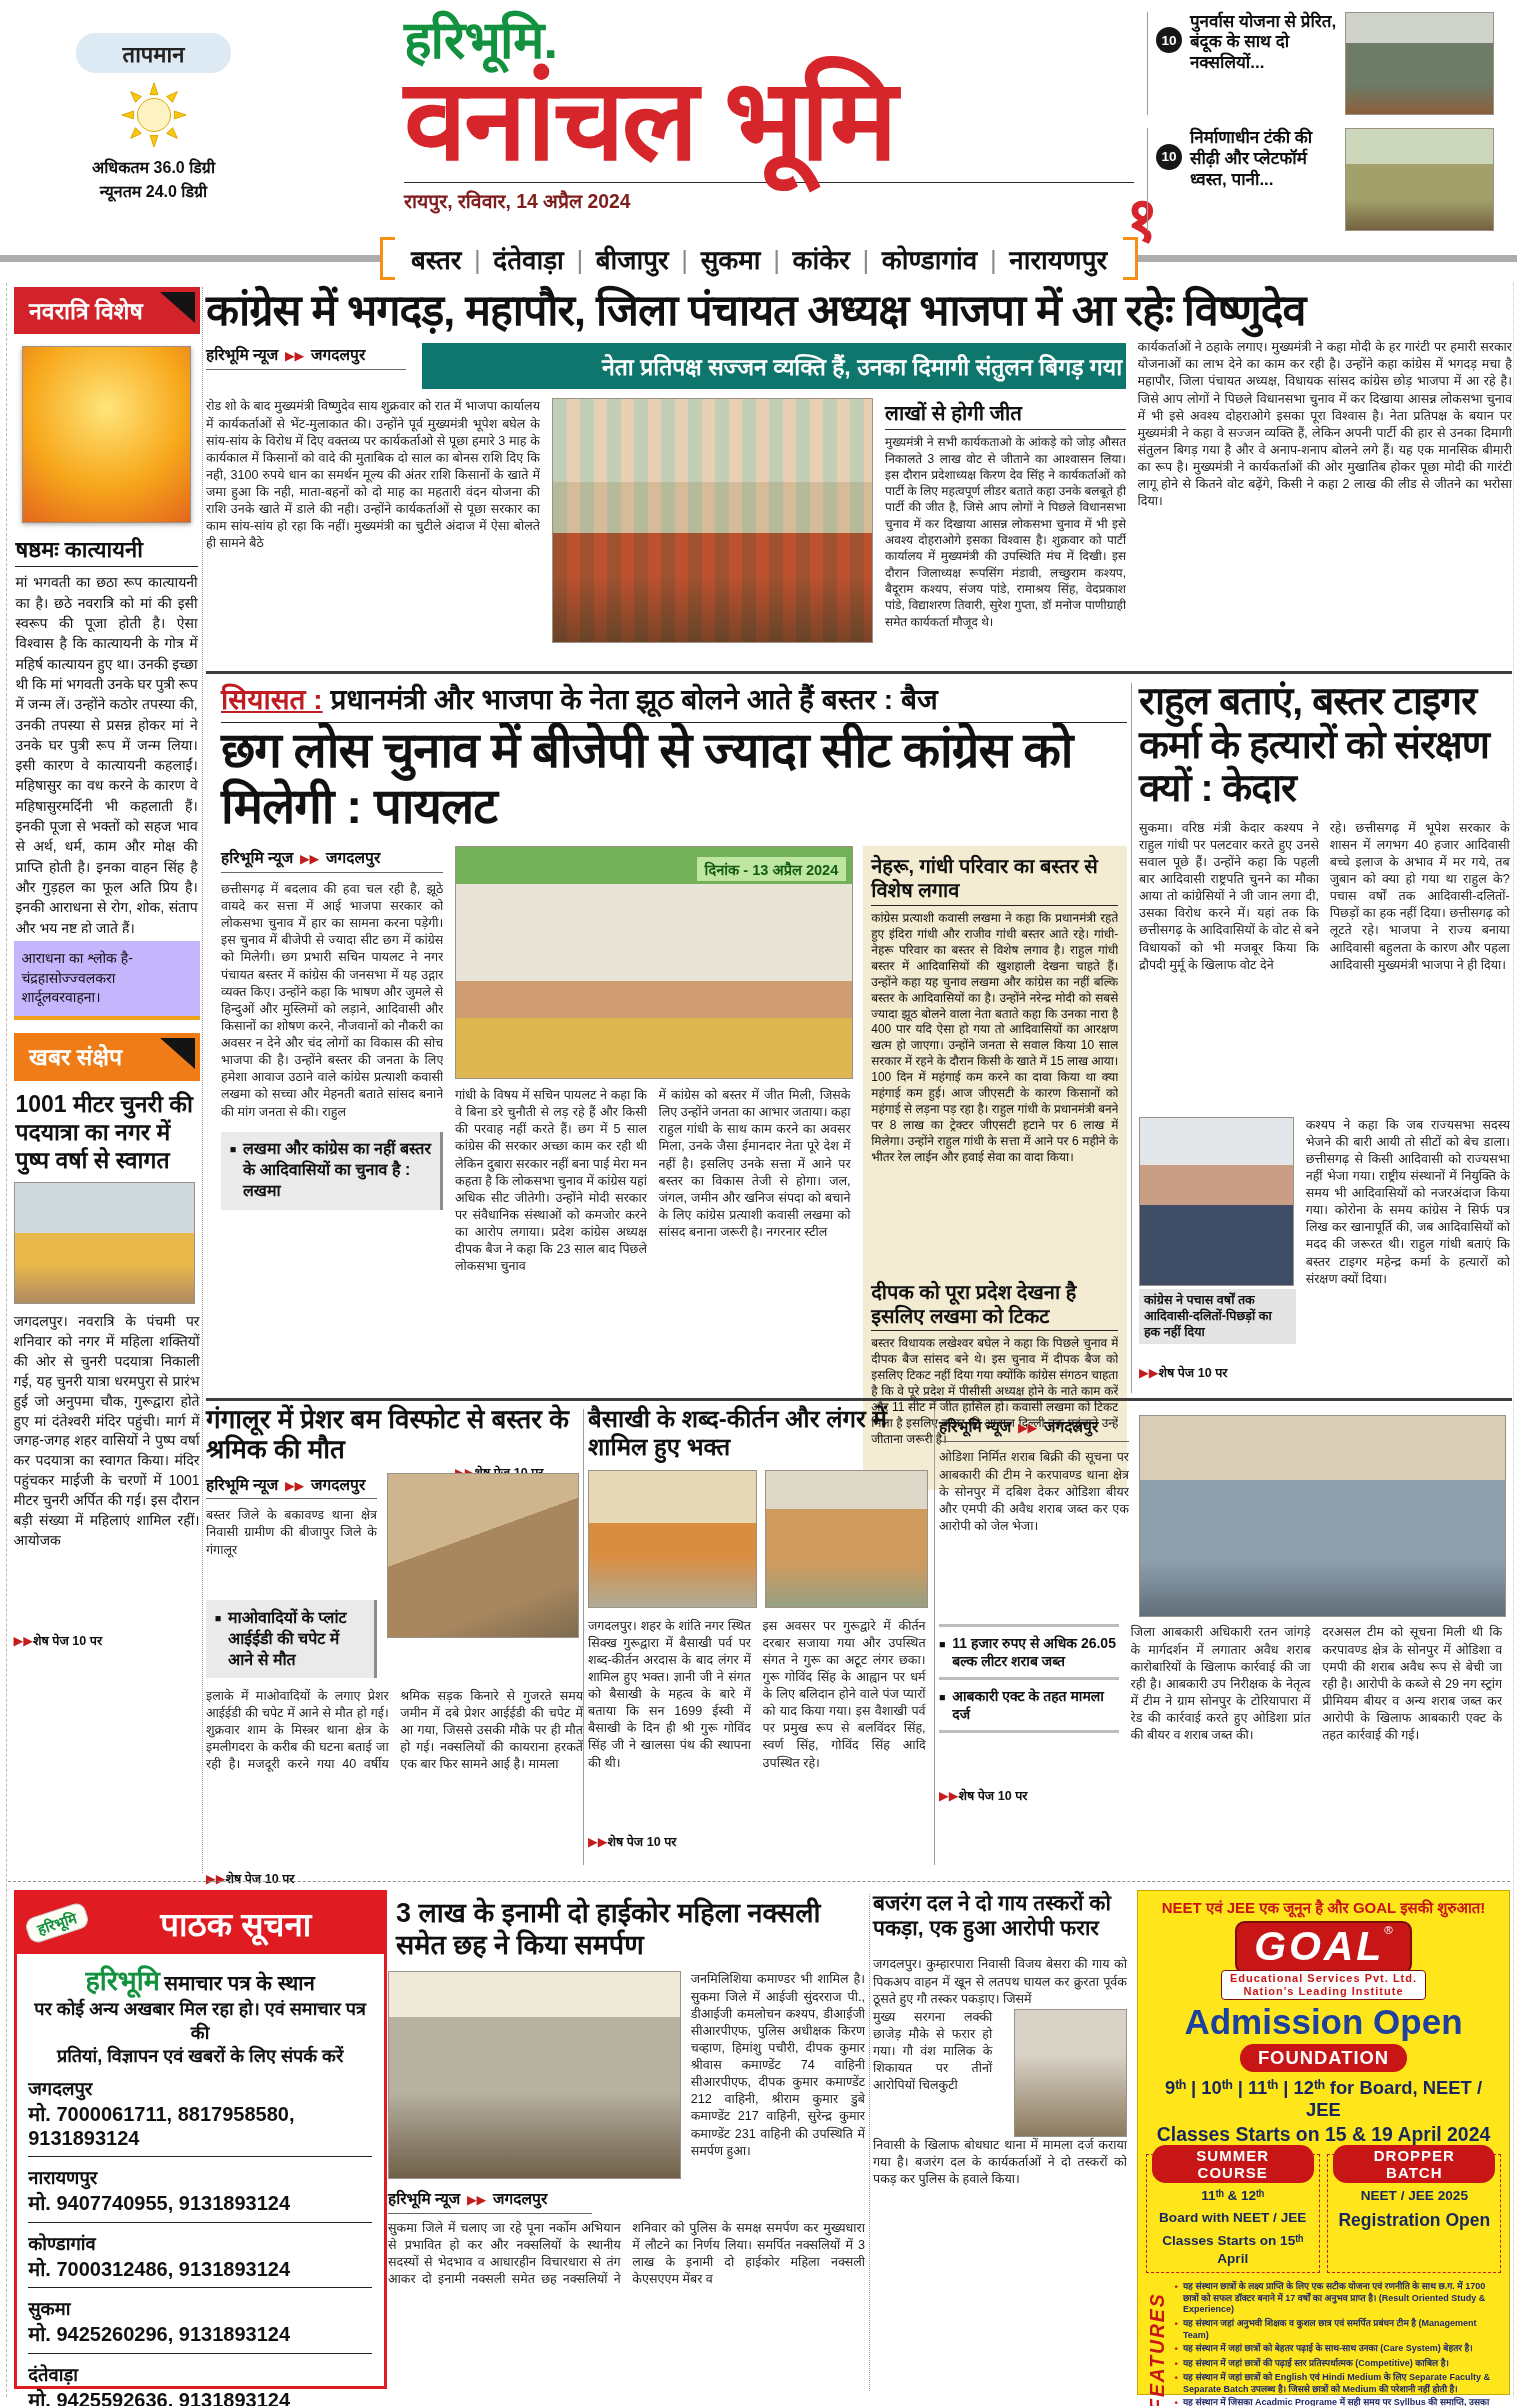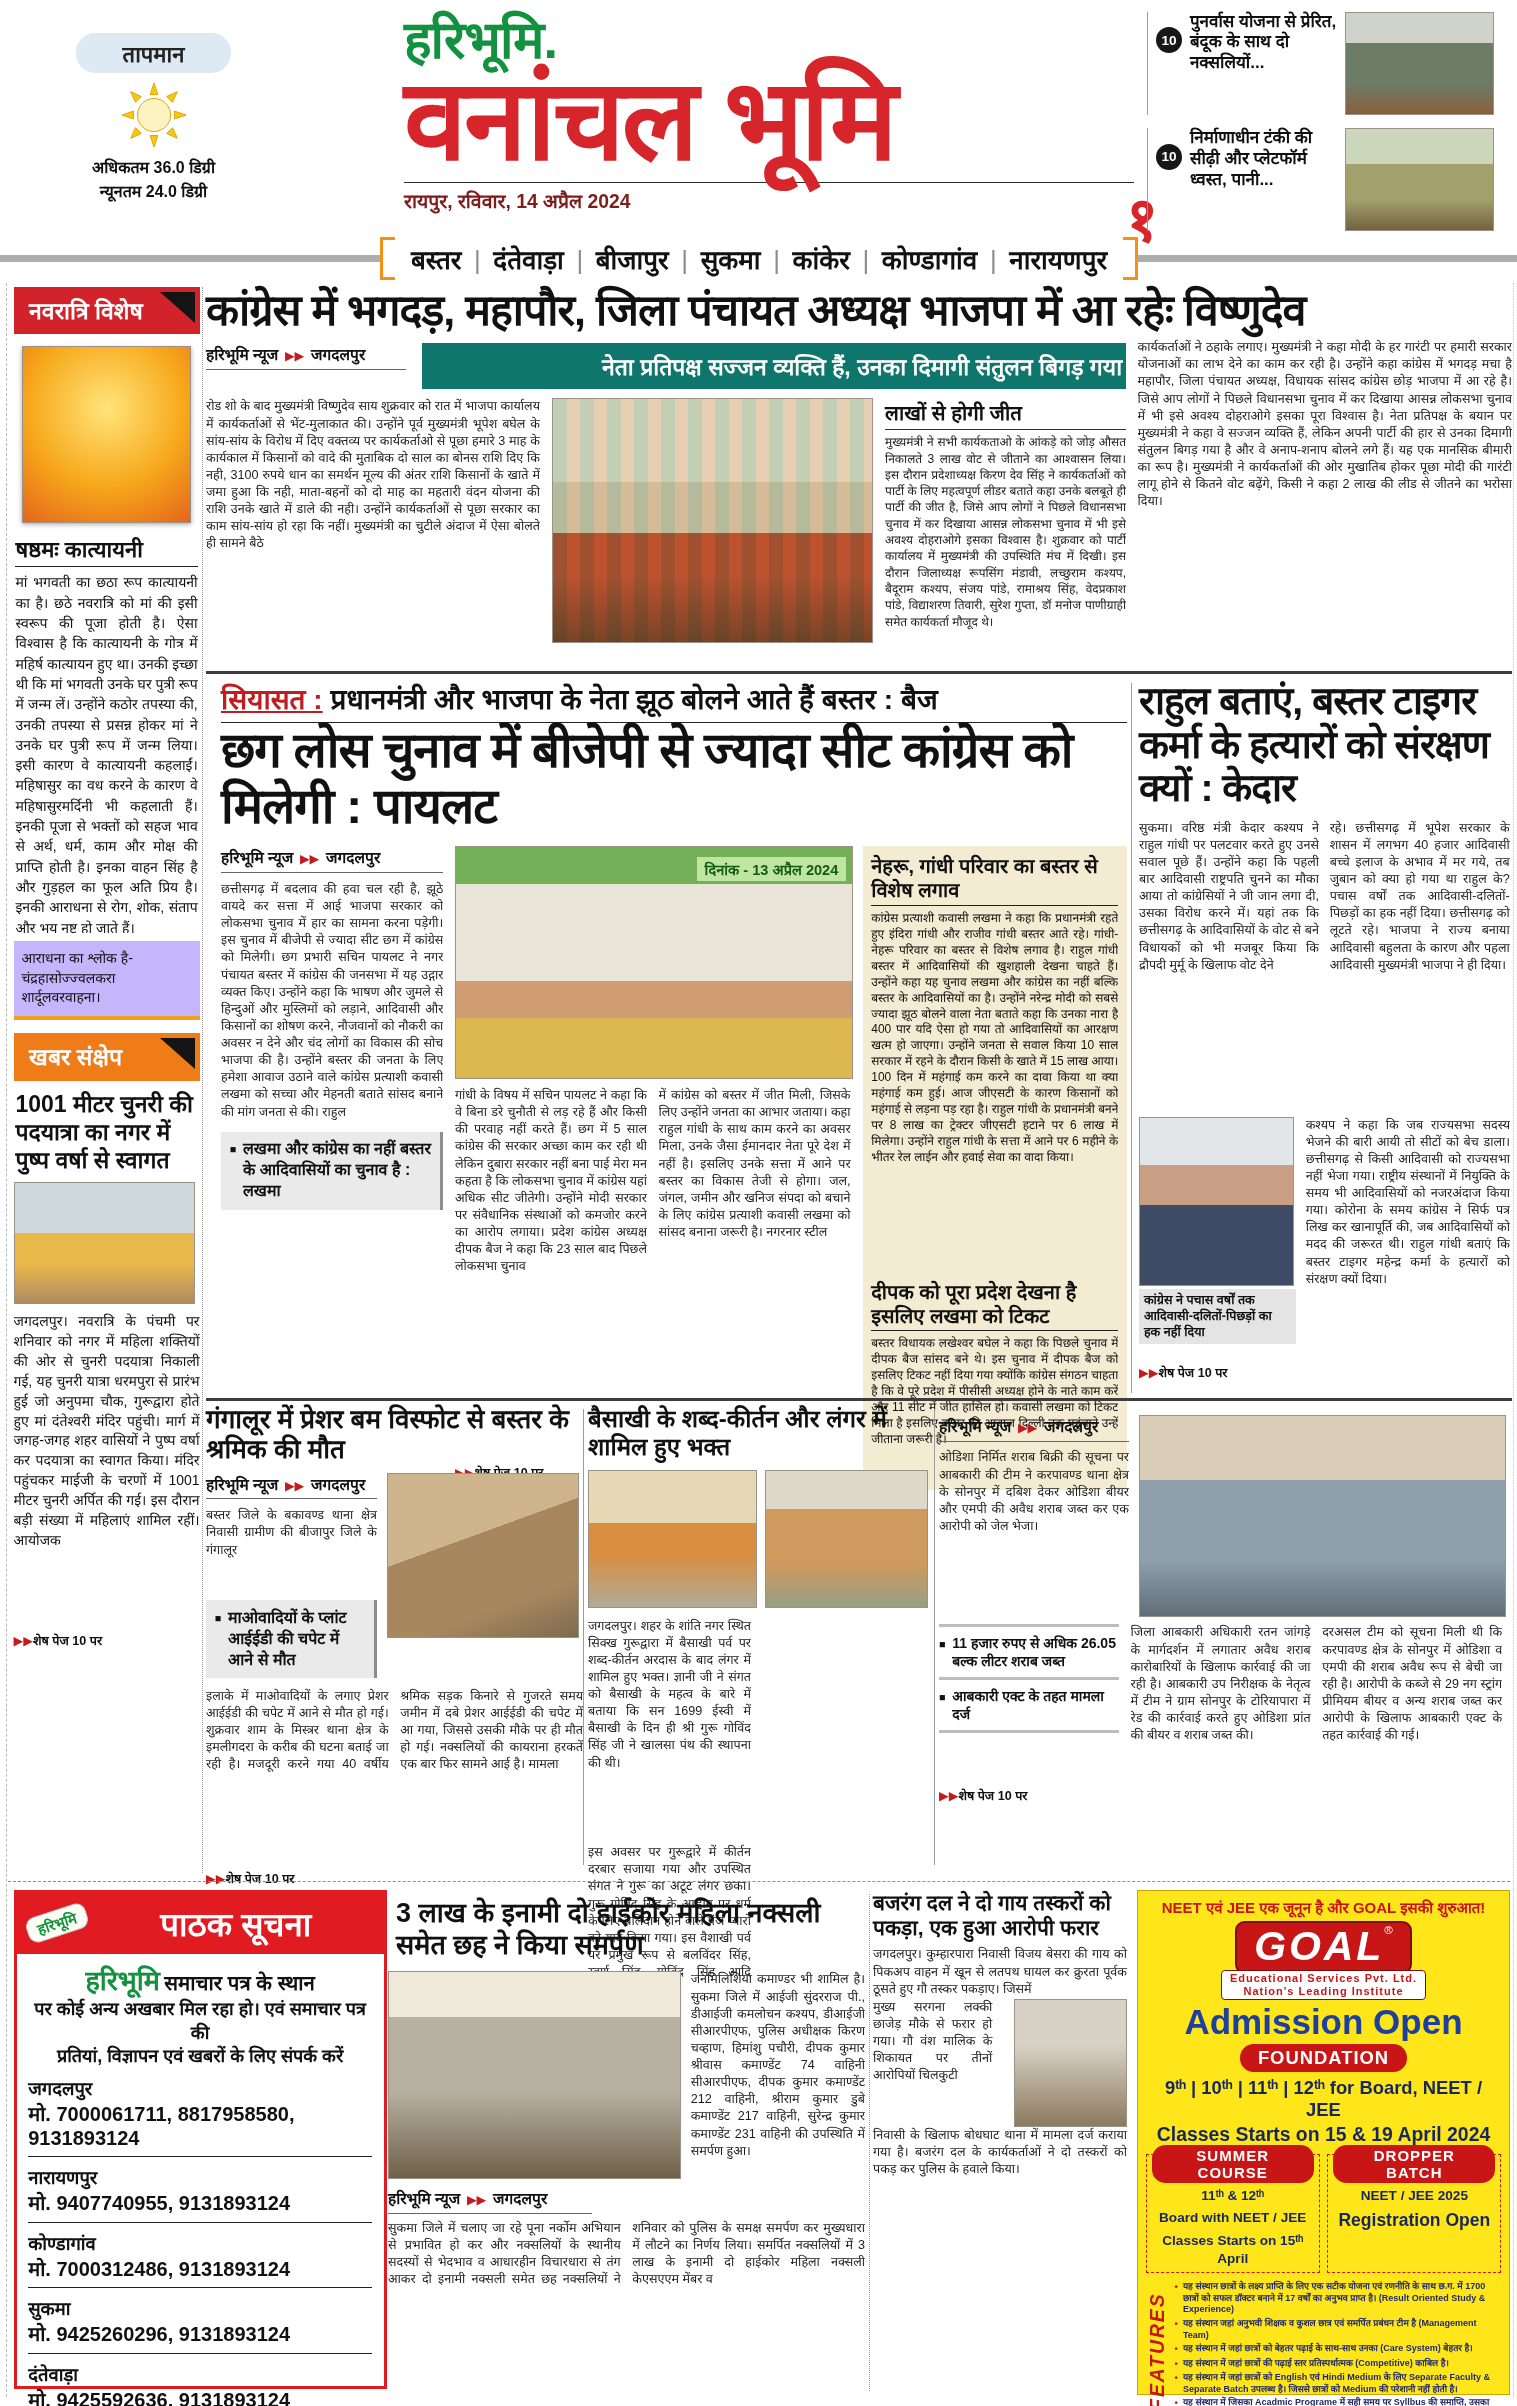--- a/index.html
+++ b/index.html
@@ -113,21 +113,21 @@
   .g-l{width:171px;}
   .g-l .byline{margin-bottom:7.8px;}
   .g-l .bt{height:93px;}
   .ph-ied{width:190px;height:163px;background:linear-gradient(160deg,#cfb58d 0 40%,#a8875f 40% 75%,#7d6a4e 100%);}
   .g-bot{column-count:2;column-gap:11.6px;margin-top:9.7px;height:182px;}
 
   .baisakhi{left:588px;top:1405px;width:344px;}
   .bs-photos{display:flex;gap:7.8px;margin-top:9.7px;}
   .ph-gurudwara{width:167px;height:136px;background:linear-gradient(180deg,#e6d7b5 0 38%,#d98e3f 38% 62%,#b0ab97 100%);}
   .ph-langar{width:161px;height:136px;background:linear-gradient(180deg,#ded8c8 0 28%,#cf9a5e 28% 68%,#96a083 100%);}
-  .bs-cols{display:flex;gap:11.6px;margin-top:9.7px;flex-direction:column;}
+  .bs-cols{display:flex;gap:11.6px;margin-top:9.7px;}
   .bs-cols .bt{width:163px;height:215px;}
 
   .sonpur{left:939px;top:1405px;width:571px;}
   .h3c{font-size:30px;font-weight:800;line-height:1.14;}
   .sp-row{display:flex;gap:9.7px;margin-top:9.7px;}
   .sp-l{width:190px;}
   .sp-l .byline{margin-bottom:7.8px;}
   .sp-l .bt{height:146px;}
   .ph-raid{width:365px;height:200px;background:linear-gradient(180deg,#d9cdb8 0 32%,#8fa0ad 32% 72%,#5f6e79 100%);}
   .sp-bot{display:flex;gap:11.6px;margin-top:7.8px;}
@@ -155,21 +155,21 @@
   .h-sur{font-size:27px;font-weight:800;line-height:1.18;}
   .sur-row{display:flex;gap:9.7px;margin-top:9.7px;}
   .ph-surrender{width:291px;height:206px;background:linear-gradient(180deg,#efe9da 0 22%,#b7b1a2 22% 58%,#6f6049 100%);}
   .sur-side{flex:1;height:206px;}
   .sur-bot{margin-top:7.8px;}
   .sur-bot .byline{width:204px;margin-bottom:5.8px;}
   .sur-cols{column-count:2;column-gap:11.6px;height:180px;}
 
   .bajrang{left:873px;top:1890px;width:254px;}
   .h-bj{font-size:21px;font-weight:800;line-height:1.2;}
-  .bj-p{margin-top:6px;}
+  .bj-p{margin-top:16px;}
   .bj-mid{display:flex;gap:22px;margin-top:1px;}
   .bj-mid .bt{width:124px;}
   .ph-cow{width:115px;height:126px;background:linear-gradient(180deg,#d8d2c6 0 35%,#8c7a5e 100%);}
   .bj-body2{height:163px;}
 
   
   .goal{left:1137px;top:1890px;width:373px;height:505px;background:#ffe61a;border:1.9px solid #caa400;padding:5.8px 7.8px;box-sizing:border-box;}
   .g-tag{color:#c81616;font-weight:800;font-size:15px;text-align:center;}
   .g-logo-wrap{text-align:center;margin-top:3.9px;}
   .g-logo{display:inline-block;background:#c81616;border:2.9px solid #7a0c0c;border-radius:9.7px;padding:0 17.5px 1.9px;}

